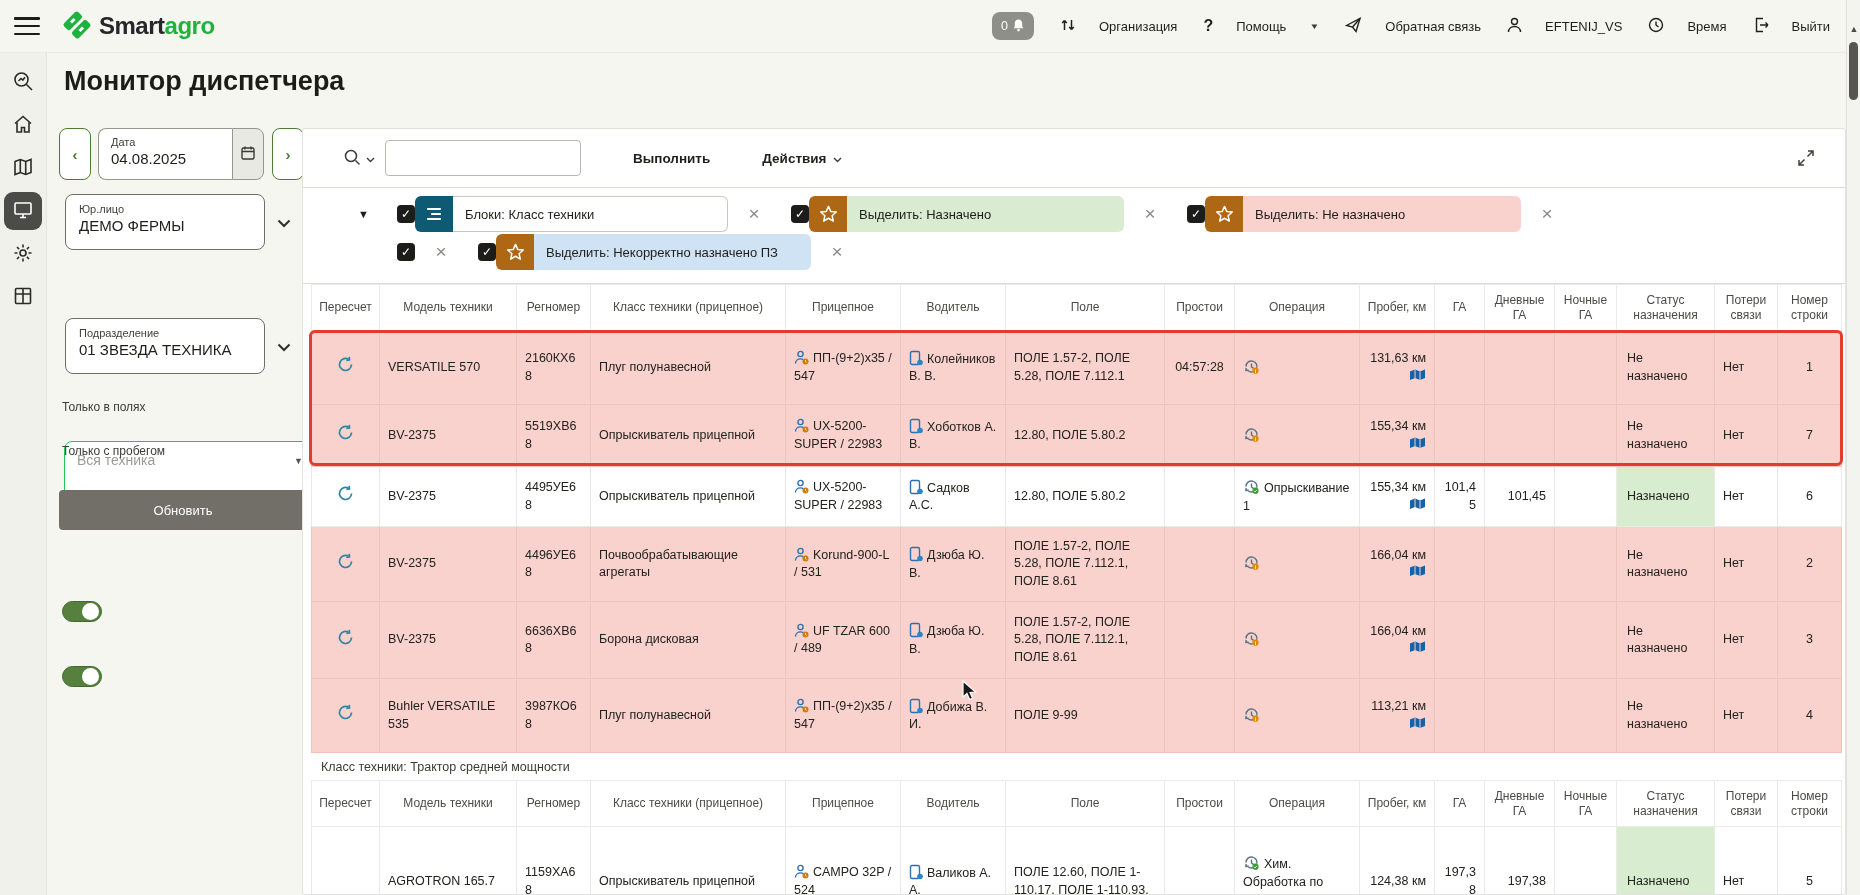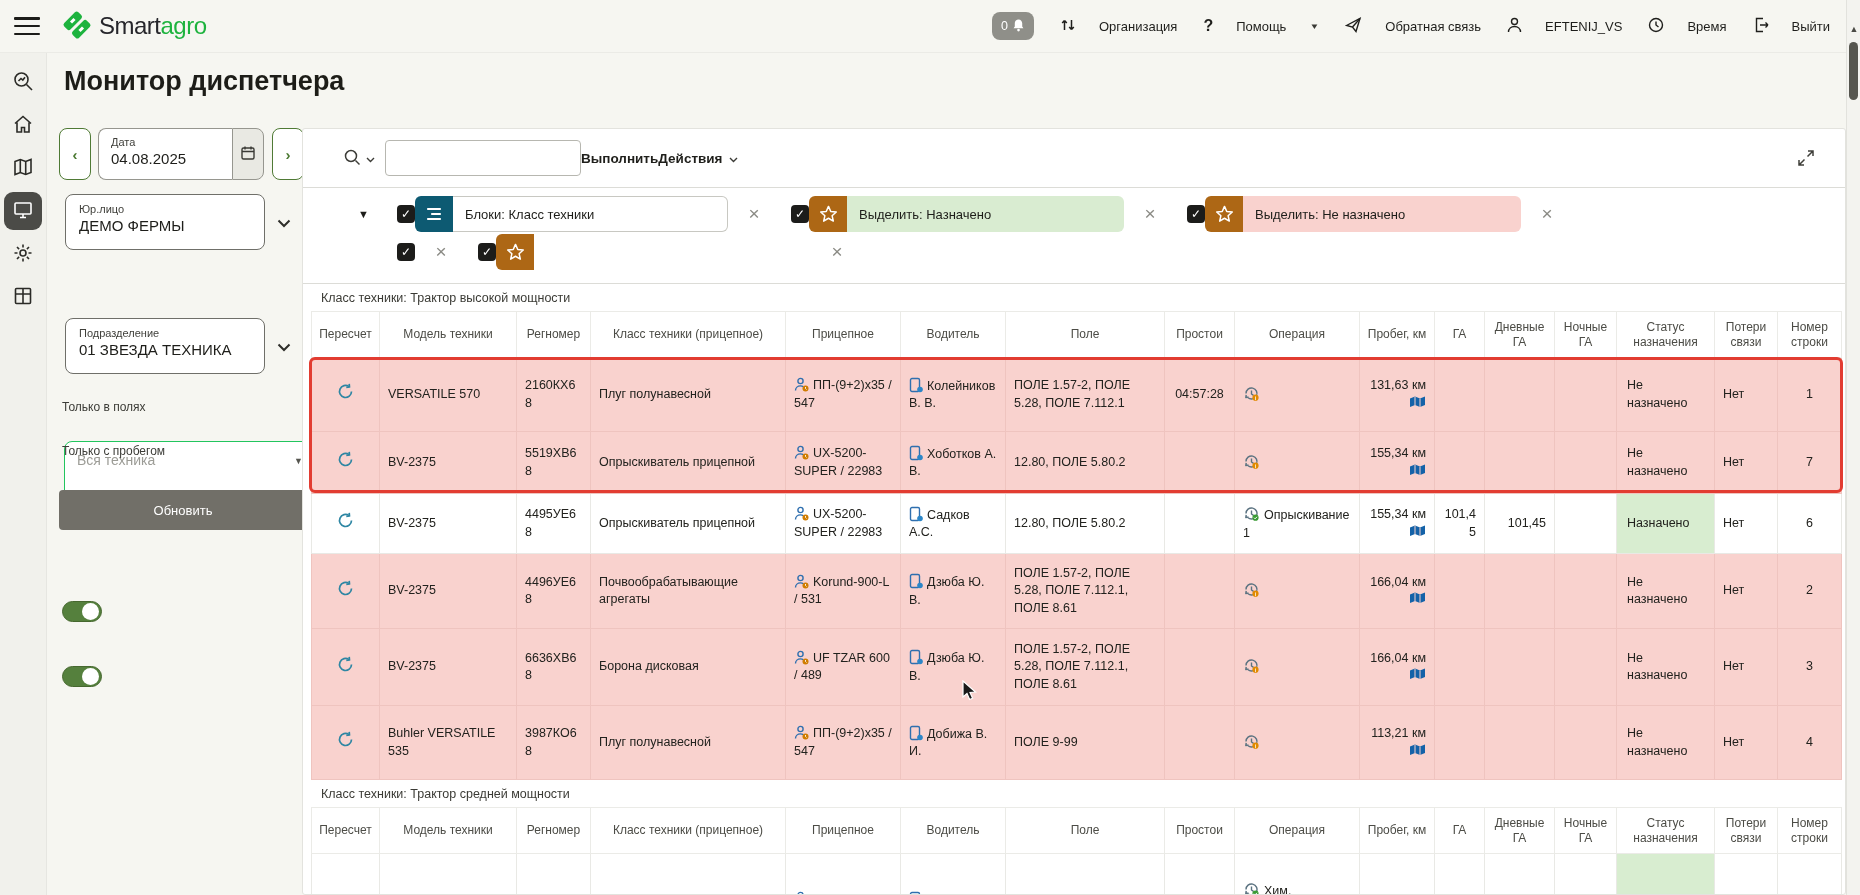--- a/index.html
+++ b/index.html
@@ -7,21 +7,21 @@
   body {
     font-family:"Liberation Sans", sans-serif;
     background:#f6f6f1; color:#24241f; position:relative; font-size:13px;
   }
   
   .topbar { position:absolute; top:0; left:0; width:1860px; height:53px;
     display:flex; align-items:center; background:#f6f6f1; border-bottom:1px solid #ebebe6; z-index:5;}
   .hamburger { width:26px; height:18px; margin-left:14px; display:flex; flex-direction:column; justify-content:space-between; cursor:pointer;}
   .hamburger span { display:block; height:2.5px; background:#1c1c19; border-radius:1px;}
   .logo { display:flex; align-items:center; margin-left:22px; gap:7px;}
-  .logo-text { font-size:24px; font-weight:normal; letter-spacing:-0.5px;}
+  .logo-text { font-size:24px; font-weight:bold; letter-spacing:-0.5px;}
   .lg-smart { color:#26262b;}
   .lg-agro { color:#1db33e;}
   .topmenu { margin-left:auto; display:flex; align-items:center; gap:26px; padding-right:30px;}
   .tm-item { display:flex; align-items:center; gap:23px; font-size:13px; color:#1e1e1b; cursor:pointer; white-space:nowrap;}
   .notif { background:#8f8f89; color:#fff; border-radius:8px; height:28px; min-width:42px;
     display:flex; align-items:center; justify-content:center; gap:4px; font-size:12.5px; padding:0 7px; cursor:pointer;}
   .chev { font-size:10px; color:#3a3a35; transform:scaleY(0.8);}
   
   .rail { position:absolute; top:53px; left:0; width:47px; bottom:0; background:#f1f1ec; border-right:1px solid #e6e6e1;}
   .rail-item { width:38px; height:38px; margin:5px auto 4px auto; display:flex; align-items:center; justify-content:center; border-radius:9px; cursor:pointer;}
@@ -51,21 +51,21 @@
   .toggle { width:40px; height:21px; background:#55803d; border:1px solid #46682f; border-radius:11px; position:relative; cursor:pointer;}
   .toggle .knob { position:absolute; right:2px; top:1px; width:17px; height:17px; background:#fff; border-radius:50%;}
   .btn-refresh { width:248px; height:40px; background:#716f68; border:none; border-radius:4px;
     color:#fff; font-size:13px; display:flex; align-items:center; justify-content:center; cursor:pointer;}
   
   .card { position:absolute; left:302px; top:128px; width:1544px; height:767px;
     background:#fff; border:1px solid #e3e3de; border-radius:3px; overflow:hidden;}
   .toolbar { height:58px; display:flex; align-items:center; position:relative;}
   .searchgrp { margin-left:40px; display:flex; align-items:center; gap:5px; cursor:pointer;}
   .search-input { margin-left:10px; width:196px; height:36px; border:1px solid #b7b7b0; border-radius:4px; padding:0 10px; font-size:13px; background:#fff;}
-  .tb-btn { font-size:13.5px; font-weight:bold; color:#1f1f1b; cursor:pointer; display:flex; align-items:center; gap:7px;}
+  .tb-btn { font-size:13.5px; font-weight:bold; color:#1f1f1b; margin-left:52px; cursor:pointer; display:flex; align-items:center; gap:7px;}
   .expand { position:absolute; right:30px; top:20px; cursor:pointer;}
   
   .chips-box { height:97px; border-top:1px solid #dcdcd7; border-bottom:1px solid #dcdcd7; padding-top:8px;}
   .chip-row { height:36px; display:flex; align-items:center; margin-bottom:1px;}
   .chip-row.r1 { padding-left:55px;}
   .chip-row.r2 { padding-left:94px; margin-top:2px;}
   .tri-collapse { font-size:11px; color:#1d1d1a; width:39px; cursor:pointer;}
   .cb { width:18px; height:18px; background:#1c1c1a; border-radius:4px; color:#fff; font-size:12px;
     display:flex; align-items:center; justify-content:center; cursor:pointer; flex:none;}
   .chip { height:36px; display:flex; align-items:stretch; flex:none; cursor:pointer;}
@@ -329,28 +329,28 @@
         <div class="cb">✓</div>
         <span class="chip-x">×</span>
         <span class="gap-next"></span>
         <div class="cb">✓</div>
         <div class="chip" style="width: 315px;">
           <span class="chip-icon" style="background: rgb(173, 103, 21);">
             <svg width="19" height="18" viewBox="0 0 20 19" fill="none" stroke="#fff" stroke-width="1.6" stroke-linejoin="round">
               <path d="M10 1.5l2.4 5.4 5.8.5-4.4 3.9 1.3 5.7L10 14l-5.1 3 1.3-5.7L1.8 7.4l5.8-.5L10 1.5z"></path>
             </svg>
           </span>
+          <span class="chip-label" style="background: rgb(207, 227, 245);">Выделить: Некорректно назначено ПЗ</span>
         </div>
         <span class="chip-x">×</span>
         <span class="gap-next"></span>
       </div>
   </div>
 
   <div id="groups-mount">
-      <div class="group-title">Класс техники: Трактор высокой мощности</div>
       <div class="tbl-wrap">
         <table class="grid">
           <colgroup>
             <col style="width: 68px;">
             <col style="width: 137px;">
             <col style="width: 74px;">
             <col style="width: 195px;">
             <col style="width: 115px;">
             <col style="width: 105px;">
             <col style="width: 159px;">

